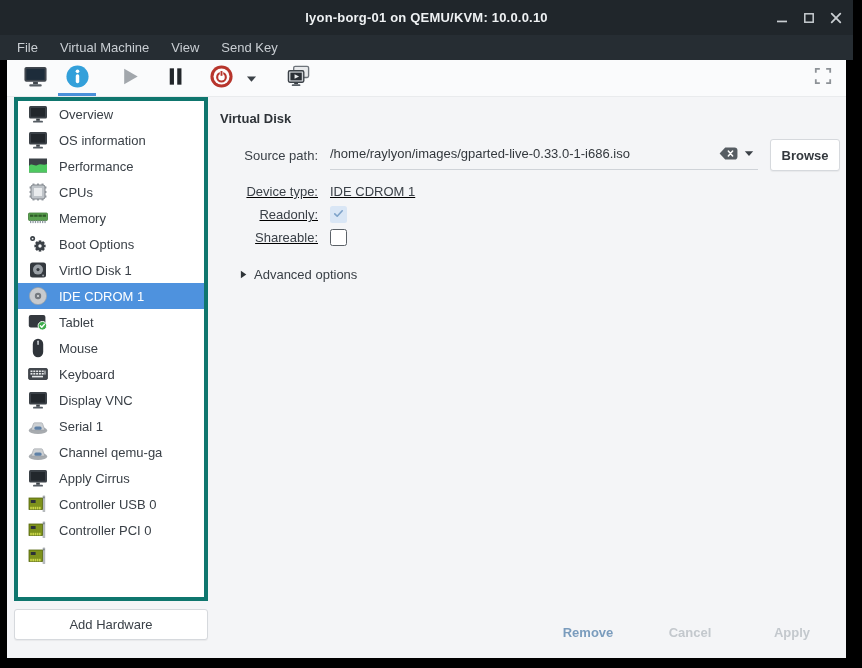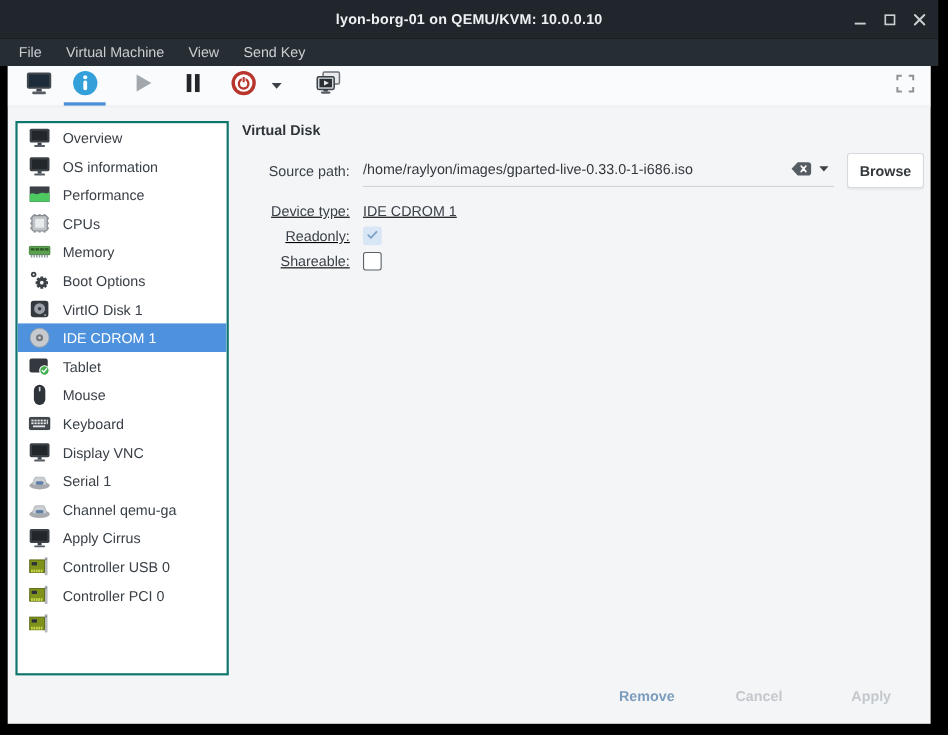--- a/index.html
+++ b/index.html
@@ -34,21 +34,21 @@
   .tb-caret { margin-left:0; width:22px; }
   .tb-caret svg { width:11px; height:8px; }
   .tb-vmwin { margin-left:16px; width:40px; }
   .tb-spacer { flex:1; }
   .tb-fullscreen { width:34px; margin-right:6px; }
   .tb-fullscreen svg { width:18px; height:18px; }
 
   
   .content { display:flex; height:560px; }
   .sidebar-col { width:208px; flex:none; display:flex; flex-direction:column; }
-  .hw-list { margin:13px 0 0 7px; width:194px; height:504px; background:#fff; border:2px solid #0f766e; overflow:hidden; }
+  .hw-list { margin:0 0 0 7px; width:194px; height:504px; background:#fff; border:4px solid #0f766e; overflow:hidden; }
   .hw-item { height:26px; display:flex; align-items:center; padding-left:9px; color:#3a4047; font-size:13px; }
   .hw-item.selected { background:#4e92de; color:#ffffff; }
   .hw-icon { width:21px; height:21px; flex:none; display:flex; align-items:center; justify-content:center; }
   .hw-icon svg { width:20px; height:20px; }
   .hw-label { margin-left:11px; white-space:nowrap; }
   .add-hw-btn { margin:8px 0 0 7px; width:194px; height:31px; background:#ffffff; border:1px solid #d6d9dd; border-radius:3px; color:#3a4047; font-size:13px; display:flex; align-items:center; justify-content:center; box-shadow:0 1px 1px rgba(0,0,0,.05); }
 
   
   .main { flex:1; position:relative; }
   .panel-title { margin:14px 0 0 5px; font-size:13px; font-weight:bold; color:#2e3338; }
@@ -429,20 +429,23 @@
                       <rect x="4.4" y="12.8" width="1.6" height="2.6"></rect>
                       <rect x="6.6" y="12.8" width="1.6" height="2.6"></rect>
                       <rect x="8.8" y="12.8" width="1.6" height="2.6"></rect>
                       <rect x="11" y="12.8" width="1.6" height="2.6"></rect>
                     </g>
                   </svg>
                 </span>
     <span class="hw-label"></span>
   </div>
             </div>
+          <div class="add-hw-btn">
+            <span>Add Hardware</span>
+          </div>
         </div>
 
         <div class="main">
           <div class="panel-title">Virtual Disk</div>
 
           <div class="form">
             <div class="frow row-source">
               <span class="flabel">Source path:</span>
               <span class="entry">
                 <input type="text" value="/home/raylyon/images/gparted-live-0.33.0-1-i686.iso" style="">
@@ -477,20 +480,26 @@
                     </svg></span>
                 </span>
             </div>
 
             <div class="frow row-plain">
               <span class="flabel">Shareable:</span>
               <span class="fvalue checkbox off" id="shareable-cb"></span>
             </div>
           </div>
 
+          <div class="advanced">
+            <span><svg viewBox="0 0 8 10">
+                  <path d="M1 0.8 L7.2 5 L1 9.2 Z" fill="#2e3338"></path>
+                </svg></span>
+            <span class="advanced-label">Advanced options</span>
+          </div>
 
           <div class="footer">
             <span class="flat-btn primaryish">Remove</span>
             <span class="flat-btn disabled">Cancel</span>
             <span class="flat-btn disabled">Apply</span>
           </div>
         </div>
       </div>
 
     </div>

